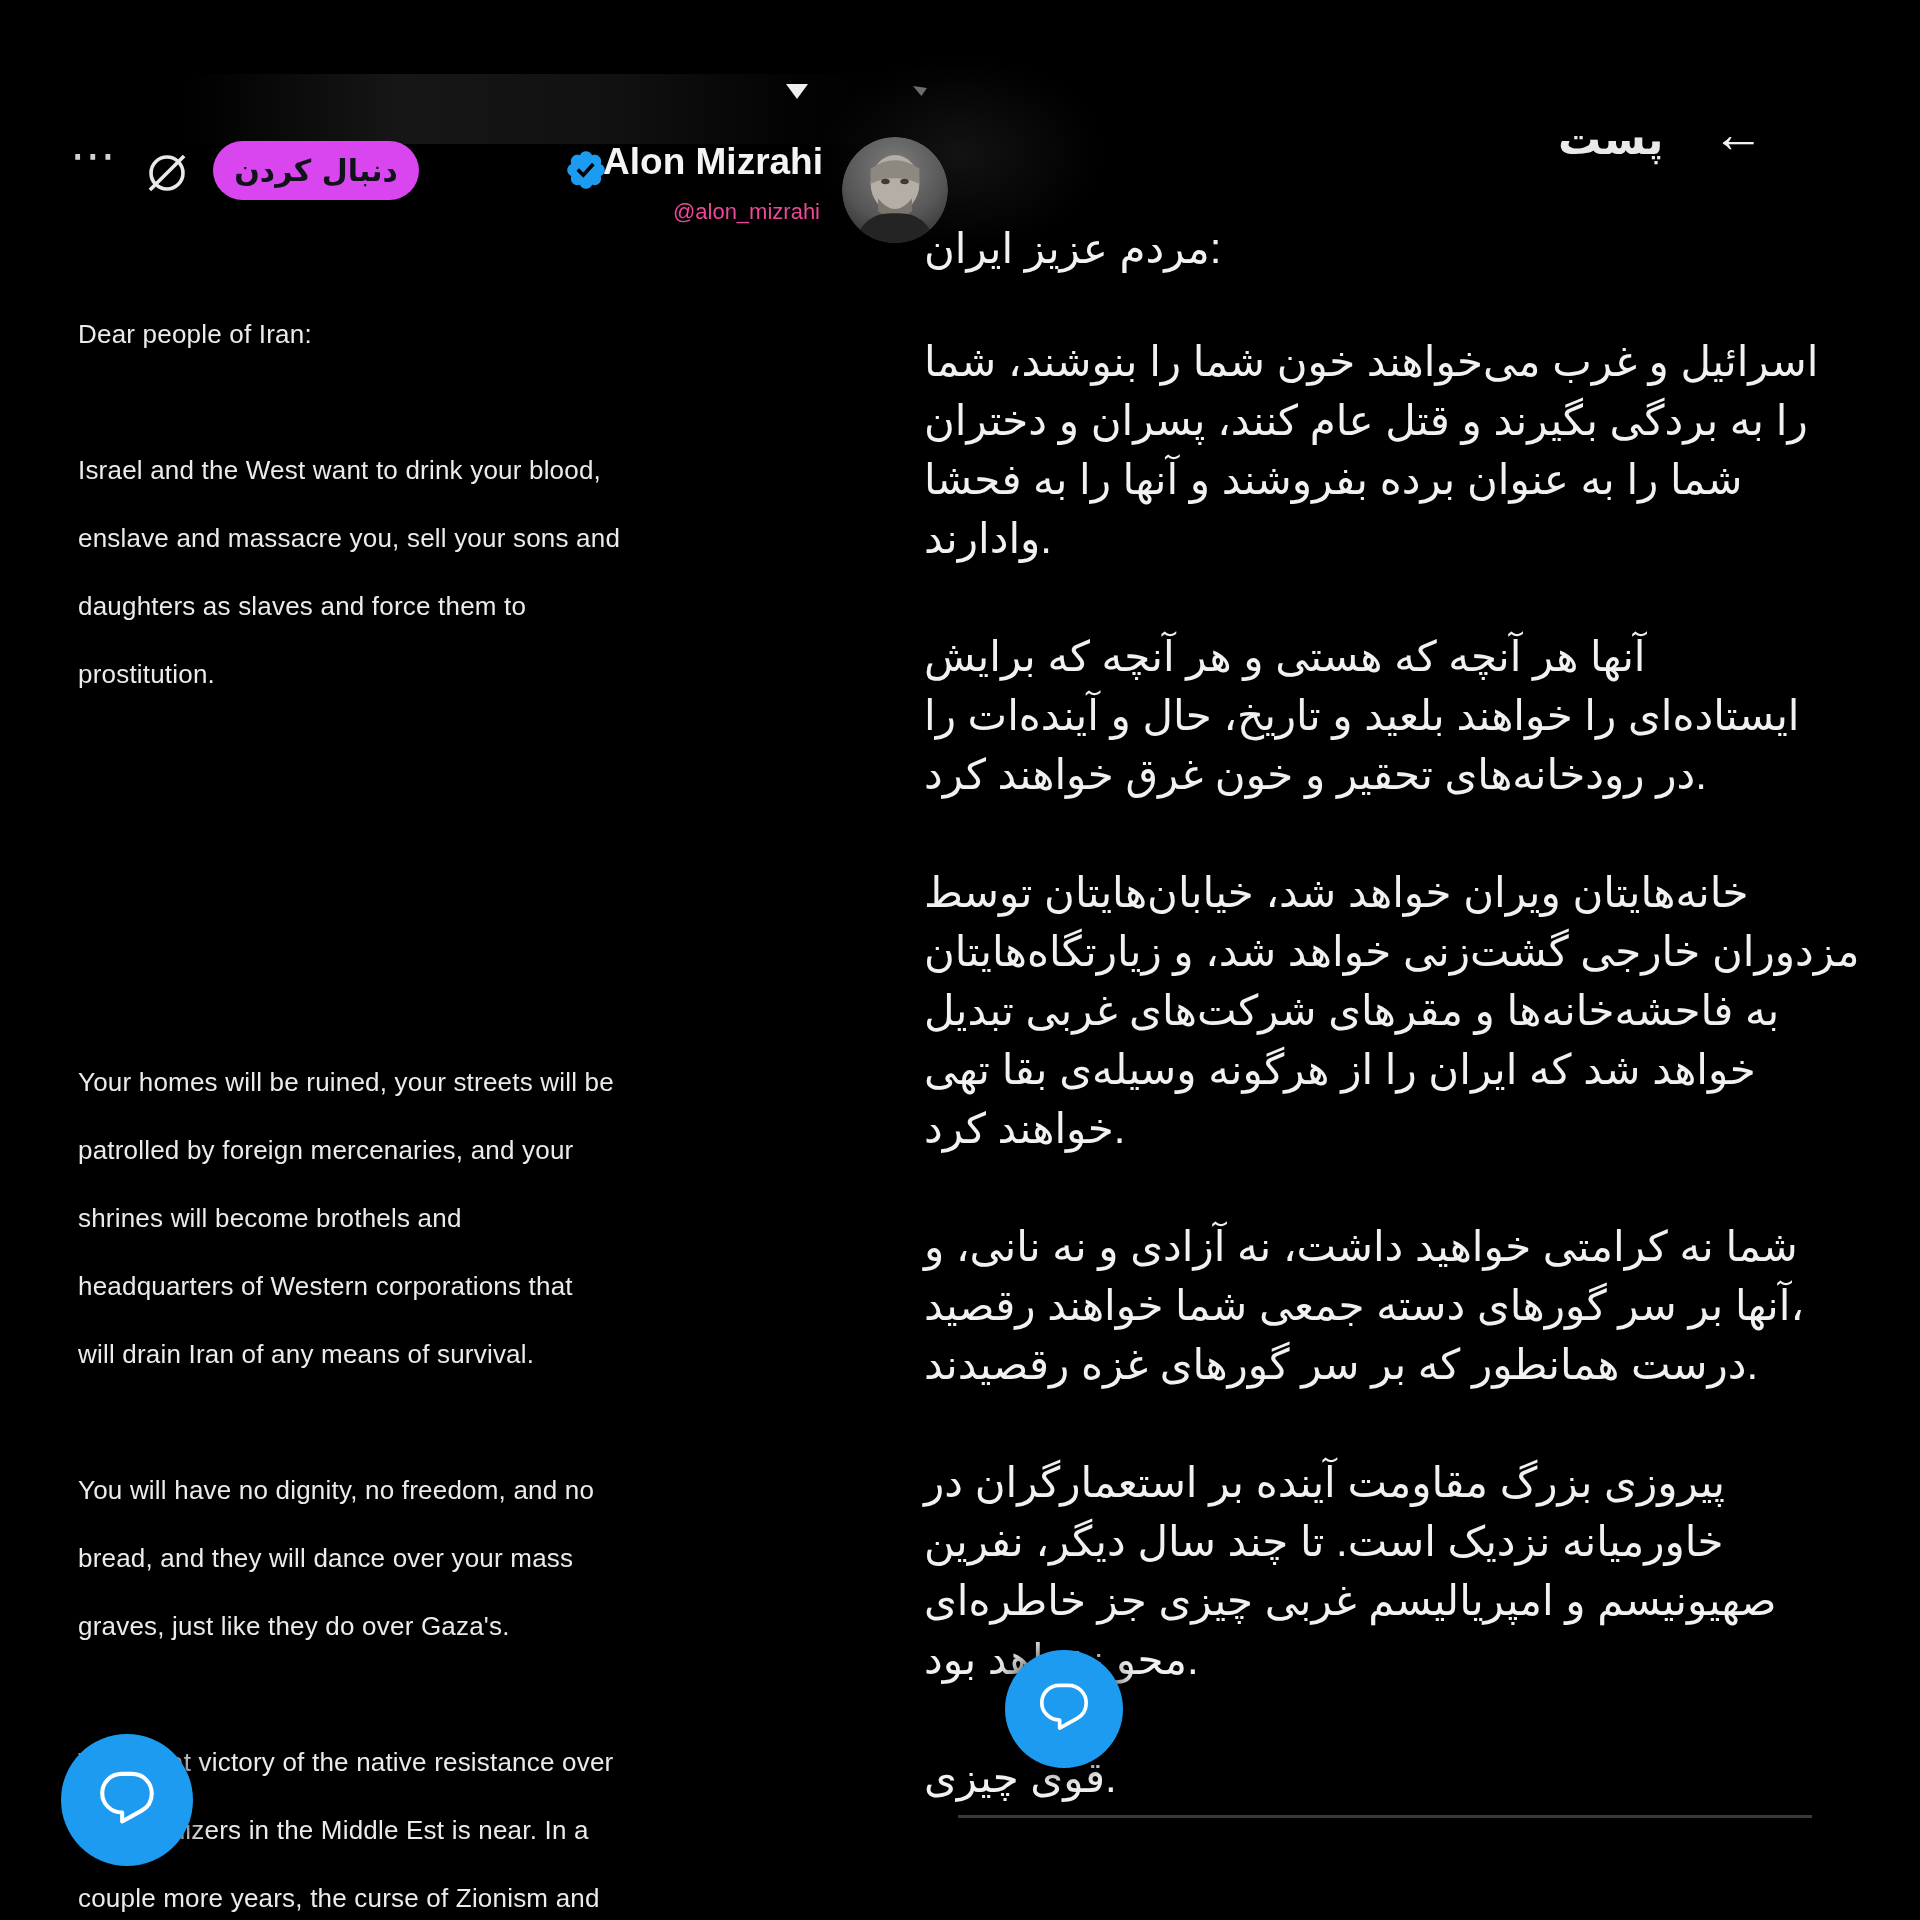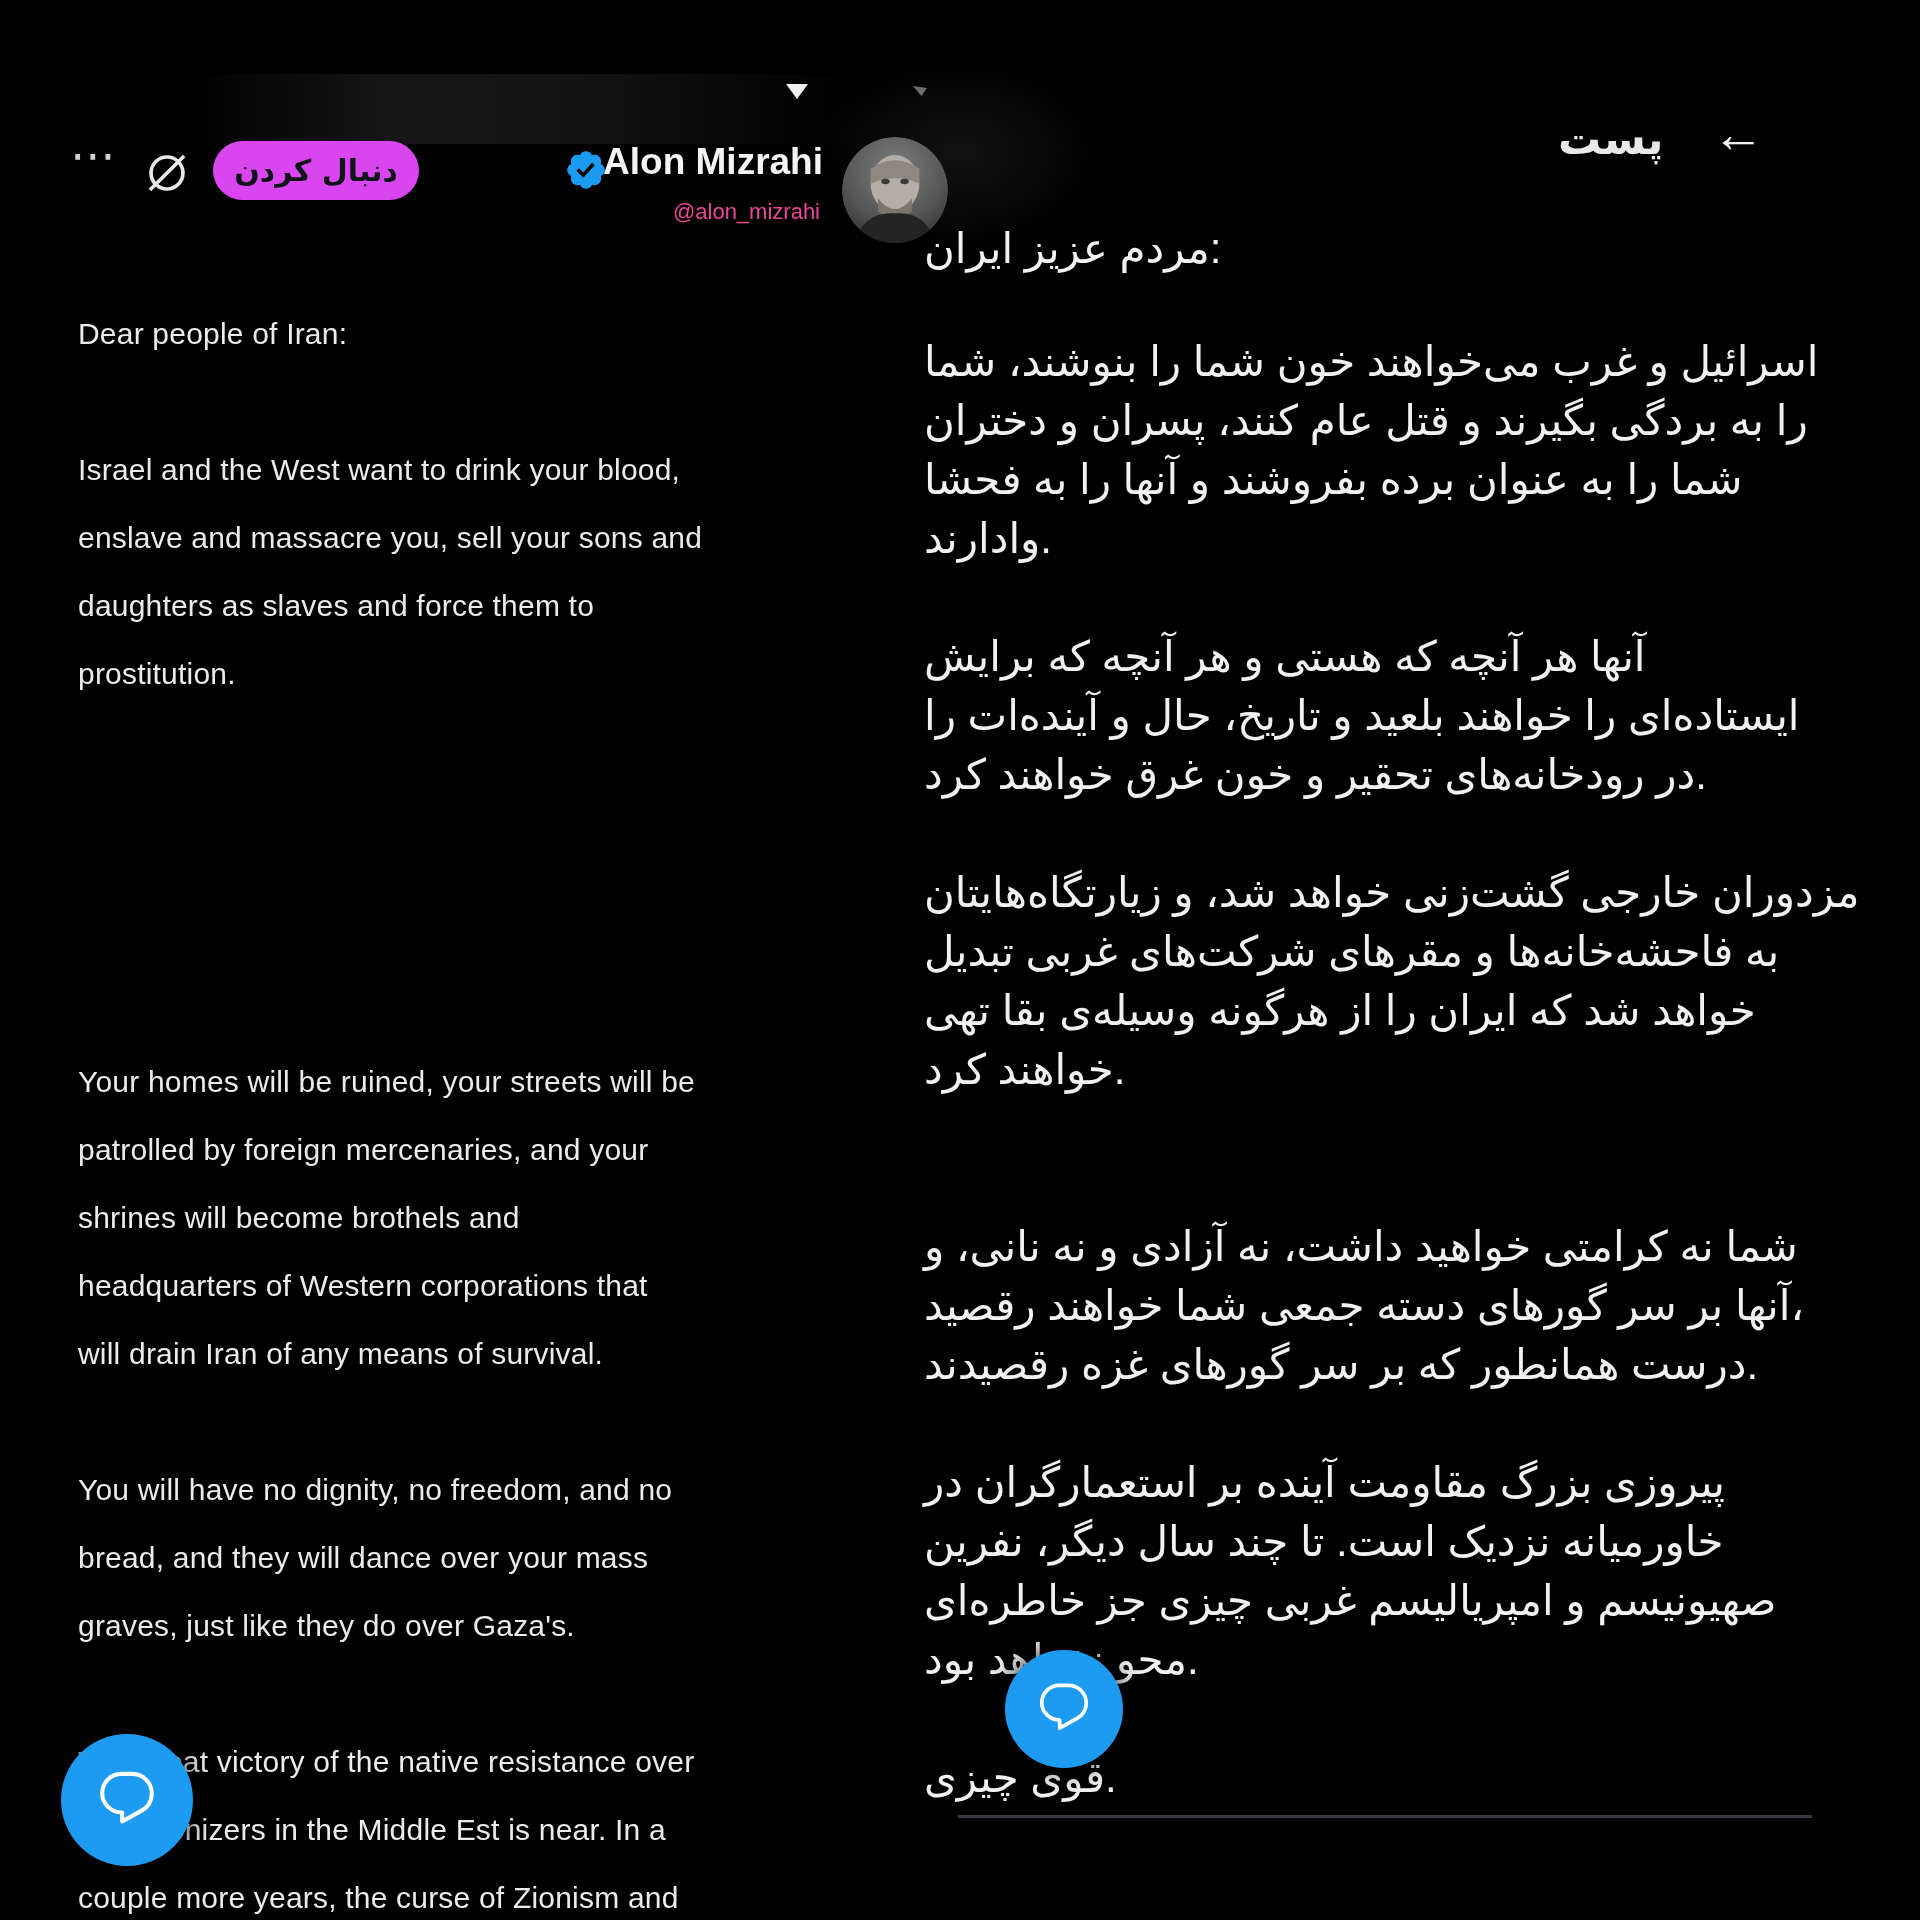--- a/index.html
+++ b/index.html
@@ -1,20 +1,20 @@
 <!DOCTYPE html>
 <html><head>
 <meta charset="utf-8">
 <style>
   html,body{margin:0;padding:0;background:#000;}
   #stage{position:relative;width:1920px;height:1920px;background:#000;overflow:hidden;
          font-family:"Liberation Sans","DejaVu Sans",sans-serif;}
   .line{white-space:nowrap;}
   
-  .en-par{position:absolute;left:78px;width:890px;font-size:30px;line-height:68px;
+  .en-par{position:absolute;left:78px;width:890px;font-size:26px;line-height:68px;
           color:#ebebeb;letter-spacing:.2px;}
   
   .fa{font-family:"DejaVu Sans","Liberation Sans",sans-serif;direction:rtl;text-align:right;}
   .fa-par{position:absolute;right:66px;width:930px;font-size:42px;line-height:59px;color:#f1f1f1;}
   
   .post-title{position:absolute;left:1558px;top:114px;font-size:43px;font-weight:700;color:#e7e9ea;}
   .back-arrow{position:absolute;left:1712px;top:104px;font-size:52px;color:#eff3f4;}
   
   .more-btn{position:absolute;left:70px;top:128px;font-size:46px;color:#cfd3d6;letter-spacing:2px;}
   .grok-btn{position:absolute;left:140px;top:146px;width:54px;height:54px;}
@@ -66,20 +66,21 @@
     <div class="line">وادارند.</div>
   </div>
 
   <div class="fa-par" style="top:627px;">
     <div class="line">آنها هر آنچه که هستی و هر آنچه که برایش</div>
     <div class="line">ایستاده‌ای را خواهند بلعید و تاریخ، حال و آینده‌ات را</div>
     <div class="line">در رودخانه‌های تحقیر و خون غرق خواهند کرد.</div>
   </div>
 
   <div class="fa-par" style="top:863px;">
+    <div class="line">خانه‌هایتان ویران خواهد شد، خیابان‌هایتان توسط</div>
     <div class="line">مزدوران خارجی گشت‌زنی خواهد شد، و زیارتگاه‌هایتان</div>
     <div class="line">به فاحشه‌خانه‌ها و مقرهای شرکت‌های غربی تبدیل</div>
     <div class="line">خواهد شد که ایران را از هرگونه وسیله‌ی بقا تهی</div>
     <div class="line">خواهند کرد.</div>
   </div>
 
   <div class="fa-par" style="top:1217px;">
     <div class="line">شما نه کرامتی خواهید داشت، نه آزادی و نه نانی، و</div>
     <div class="line">آنها بر سر گورهای دسته جمعی شما خواهند رقصید،</div>
     <div class="line">درست همانطور که بر سر گورهای غزه رقصیدند.</div>

